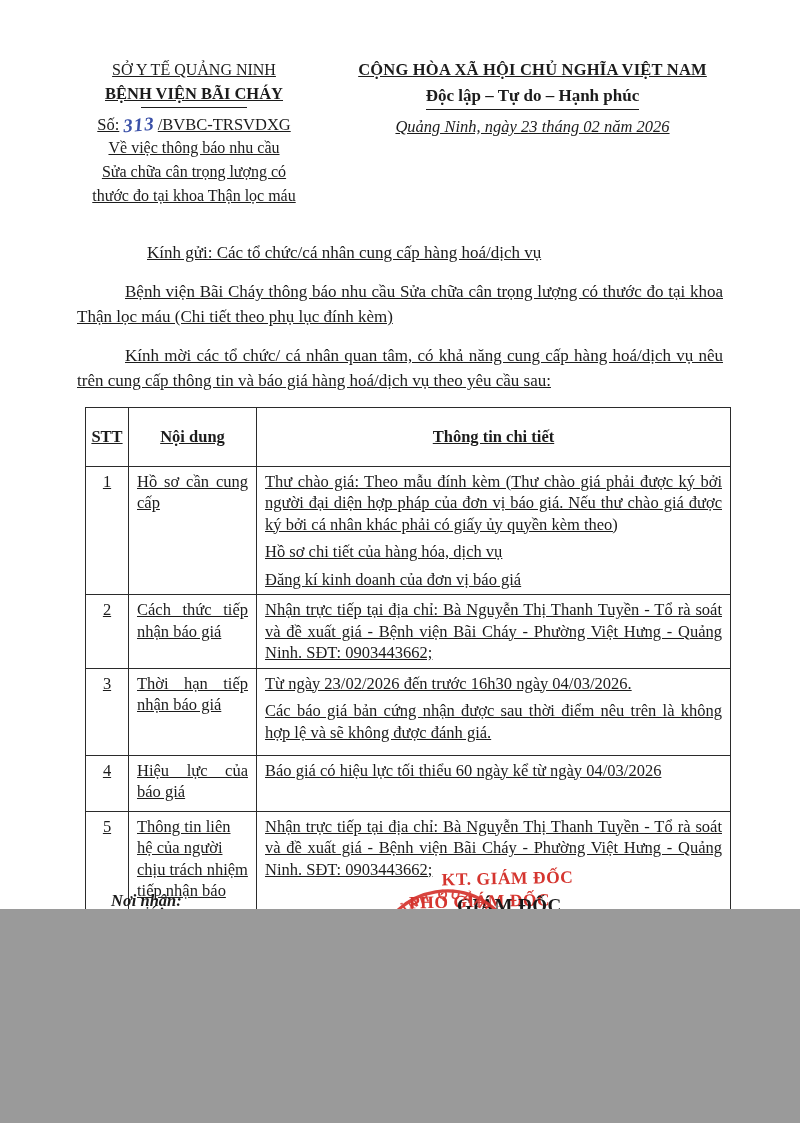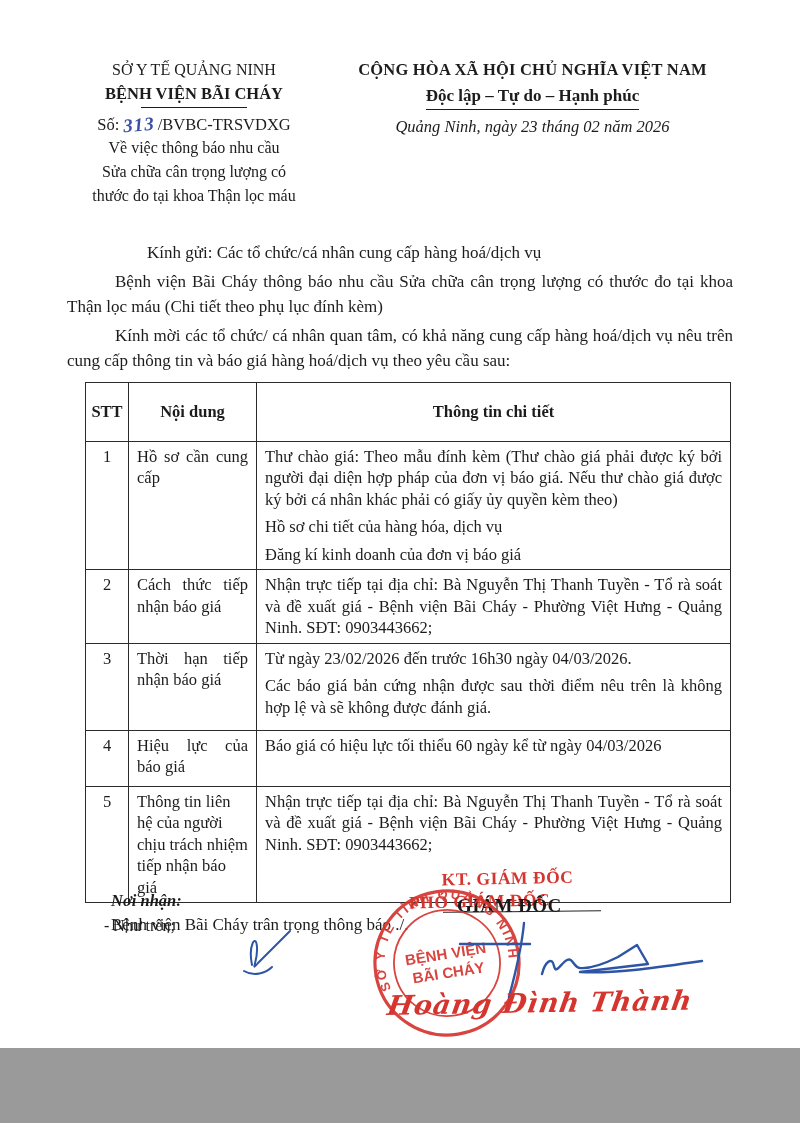--- a/index.html
+++ b/index.html
@@ -1,23 +1,24 @@
 <!DOCTYPE html>
 <html><head>
 <meta charset="utf-8">
 <style>
   html,body{margin:0;padding:0;background:#9a9a9a;}
   .page{
     position:relative;
-    width:800px;height:1048px;
+    width:800px;height:909px;
     margin:0 auto;
     background:#ffffff;
     font-family:"Liberation Serif","DejaVu Serif",serif;
     color:#1c1c1c;
     overflow:hidden;
+    text-decoration:underline;
   }
   
   .doc-header{display:flex;padding:58px 60px 0 63px;}
   .hdr-left{width:262px;text-align:center;font-size:16px;line-height:23px;}
   .hdr-right{flex:1;text-align:center;font-size:16px;line-height:23px;}
   .org-name{font-size:16px;}
   .hospital-name{font-weight:bold;font-size:16.5px;margin-top:1px;}
   .hospital-rule{width:106px;border-bottom:1.6px solid #1c1c1c;margin:2px auto 4px auto;}
   .so-line{font-size:16.5px;}
   .hand-number{
@@ -31,21 +32,21 @@
     padding:0 3px 0 4px;
   }
   .subject-line{font-size:16px;line-height:24px;}
   .national-title{font-weight:bold;font-size:16.5px;letter-spacing:.2px;}
   .motto{font-weight:bold;font-size:17px;margin-top:3px;}
   .motto span{display:inline-block;border-bottom:1.7px solid #1c1c1c;padding-bottom:2px;}
   .dateline{font-style:italic;font-size:16.5px;margin-top:5px;}
   
   .doc-body{padding:0 63px;}
   .salutation{margin:32px 0 0 84px;font-size:17px;line-height:25px;}
-  .para{margin:4px;font-size:17px;line-height:25px;text-align:justify;text-indent:48px;}
+  .para{margin:14px;font-size:17px;line-height:25px;text-align:justify;text-indent:48px;}
   
   table.quote{
     border-collapse:collapse;
     margin:9px 0 0 22px;
     width:645px;
     table-layout:fixed;
     font-size:16.5px;
     line-height:21.5px;
   }
   table.quote th,table.quote td{

